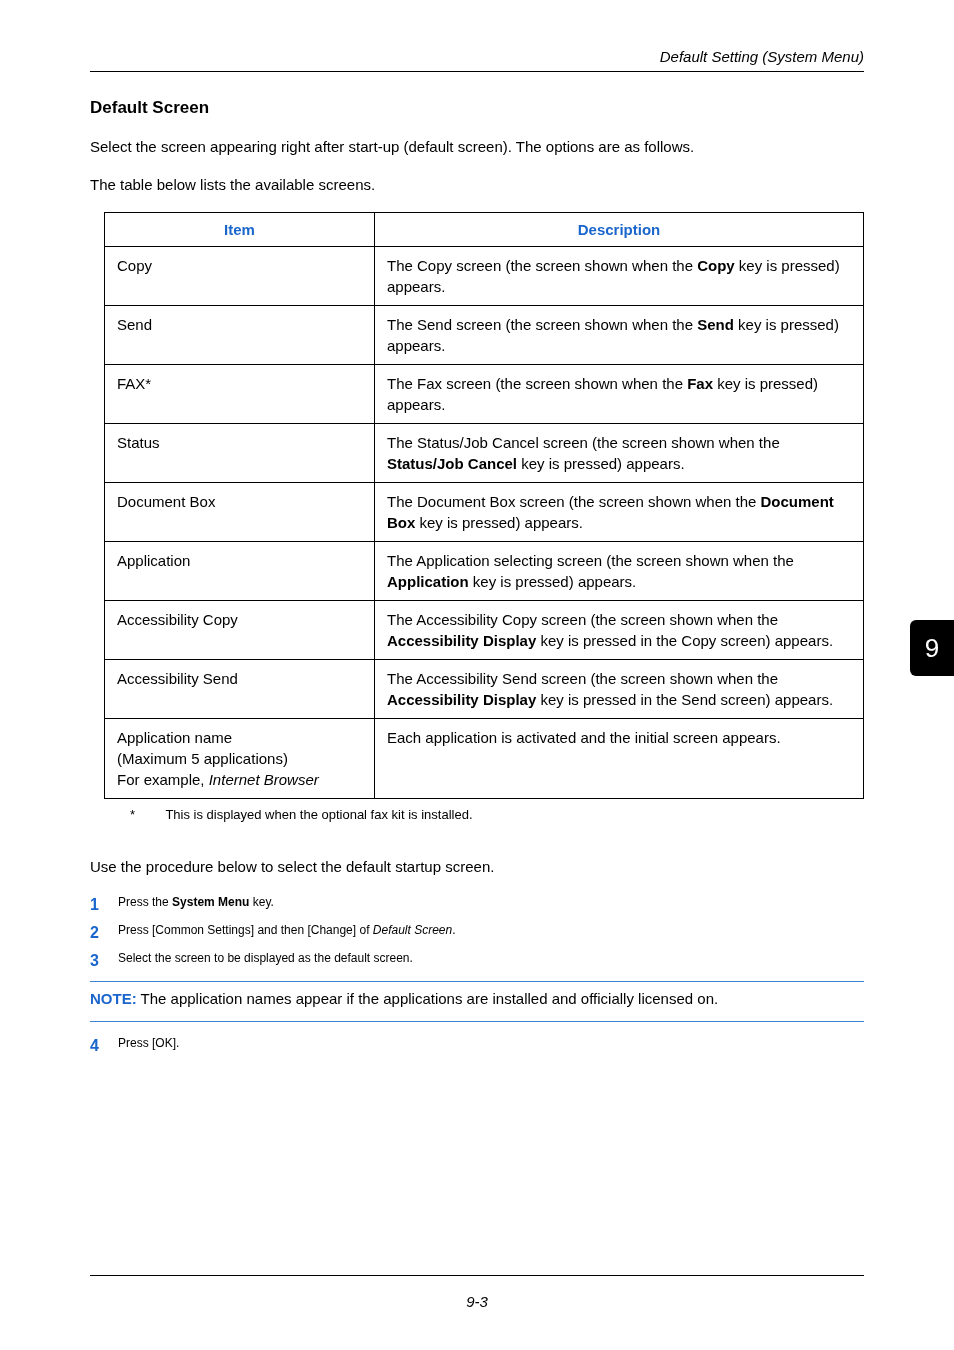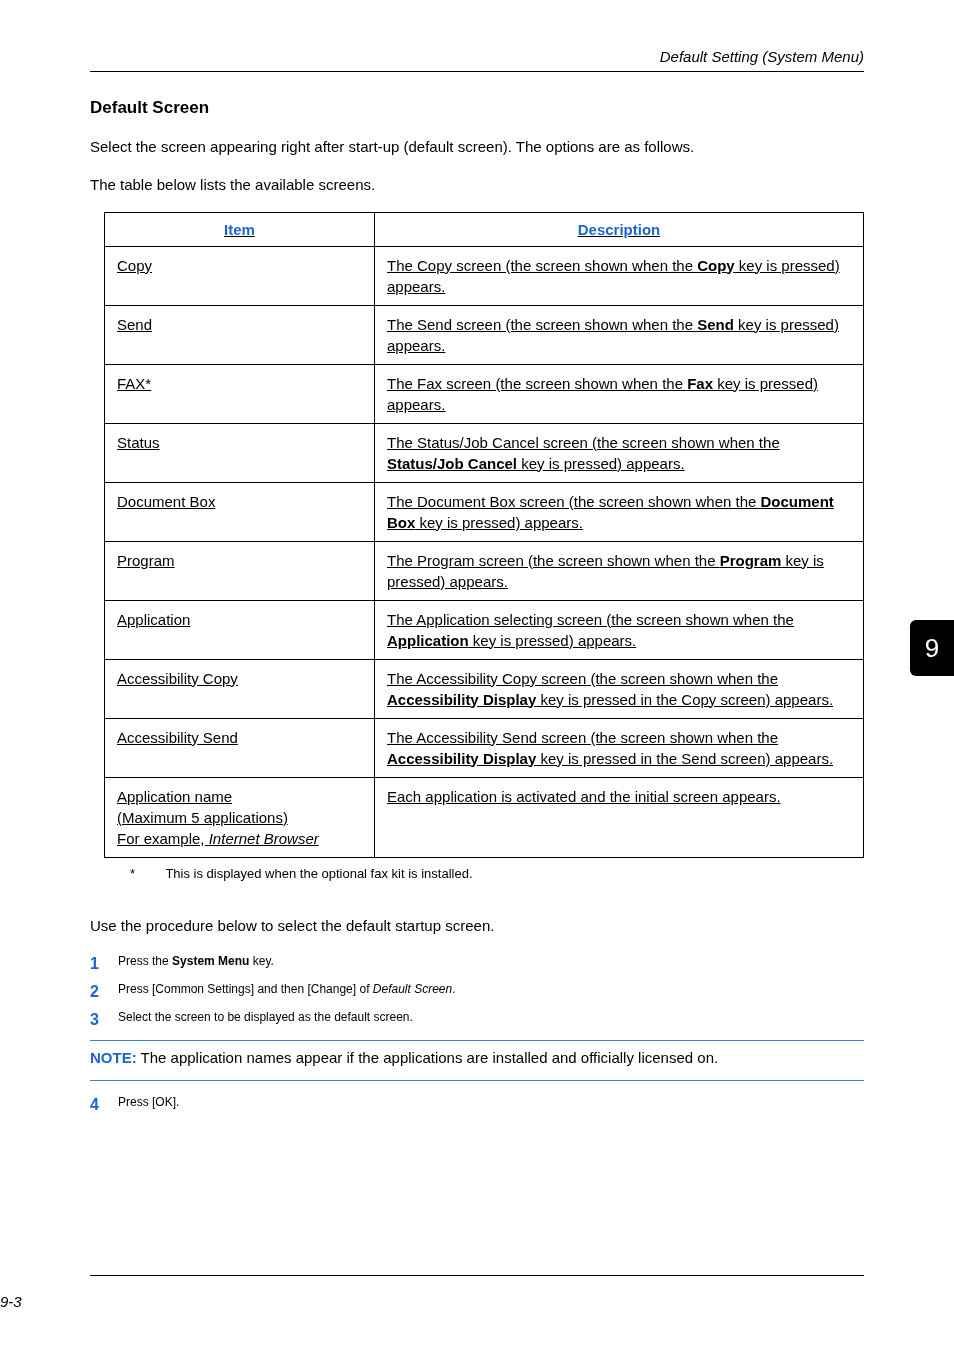--- a/index.html
+++ b/index.html
@@ -38,21 +38,20 @@
     font-size: 15px;
     margin: 0 0 16px 0;
     line-height: 1.45;
   }
   
   table.spec {
     border-collapse: collapse;
     width: 100%;
     margin: 0 0 8px 14px;
     width: calc(100% - 14px);
-    text-decoration: underline;
   }
   table.spec, table.spec th, table.spec td {
     border: 1.5px solid #000;
   }
   table.spec th {
     color: #1a66cc;
     font-weight: bold;
     font-size: 15px;
     padding: 8px 10px;
     text-align: center;
@@ -116,21 +115,21 @@
     border: none;
     border-top: 1px solid #000;
     position: absolute;
     left: 90px; right: 90px;
     bottom: 66px;
   }
   .page-num {
     position: absolute;
     left: 0; right: 0;
     bottom: 40px;
-    text-align: left;
+    text-align: center;
     font-style: italic;
     font-size: 15px;
   }
   
   .side-tab {
     position: absolute;
     right: 0;
     top: 620px;
     width: 44px;
     height: 56px;
@@ -190,26 +189,20 @@
           <span>The Status/Job Cancel screen (the screen shown when the </span><b>Status/Job Cancel</b><span> key is pressed) appears.</span>
         </td>
       </tr>
       <tr>
         <td>Document Box</td>
         <td>
           <span>The Document Box screen (the screen shown when the </span><b>Document Box</b><span> key is pressed) appears.</span>
         </td>
       </tr>
       <tr>
-        <td>Program</td>
-        <td>
-          <span>The Program screen (the screen shown when the </span><b>Program</b><span> key is pressed) appears.</span>
-        </td>
-      </tr>
-      <tr>
         <td>Application</td>
         <td>
           <span>The Application selecting screen (the screen shown when the </span><b>Application</b><span> key is pressed) appears.</span>
         </td>
       </tr>
       <tr>
         <td>Accessibility Copy</td>
         <td>
           <span>The Accessibility Copy screen (the screen shown when the </span><b>Accessibility Display</b><span> key is pressed in the Copy screen) appears.</span>
         </td>

